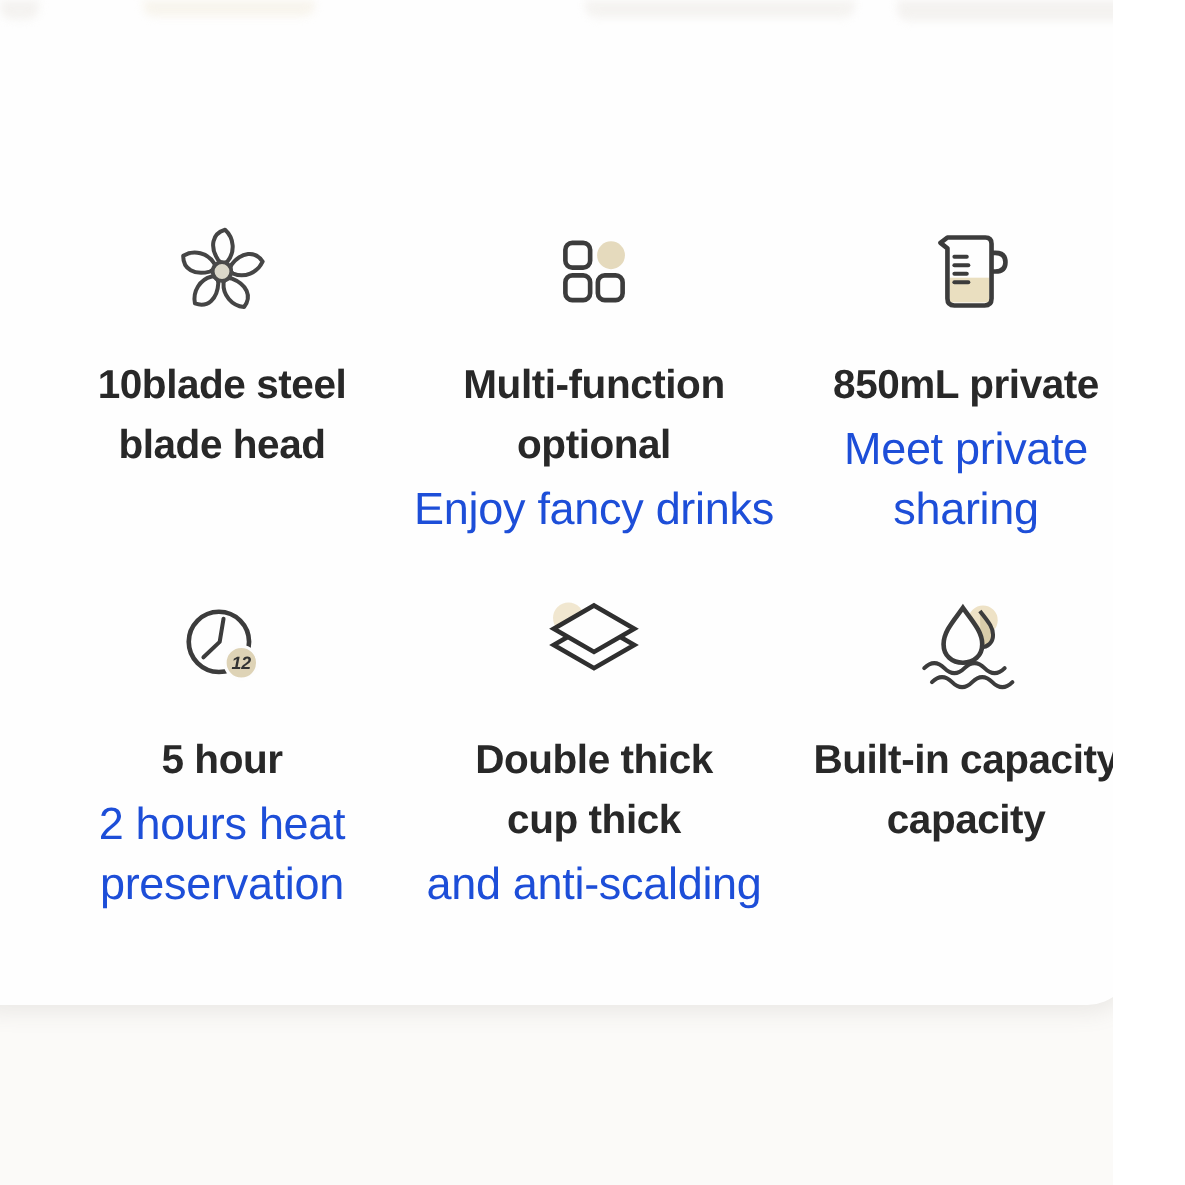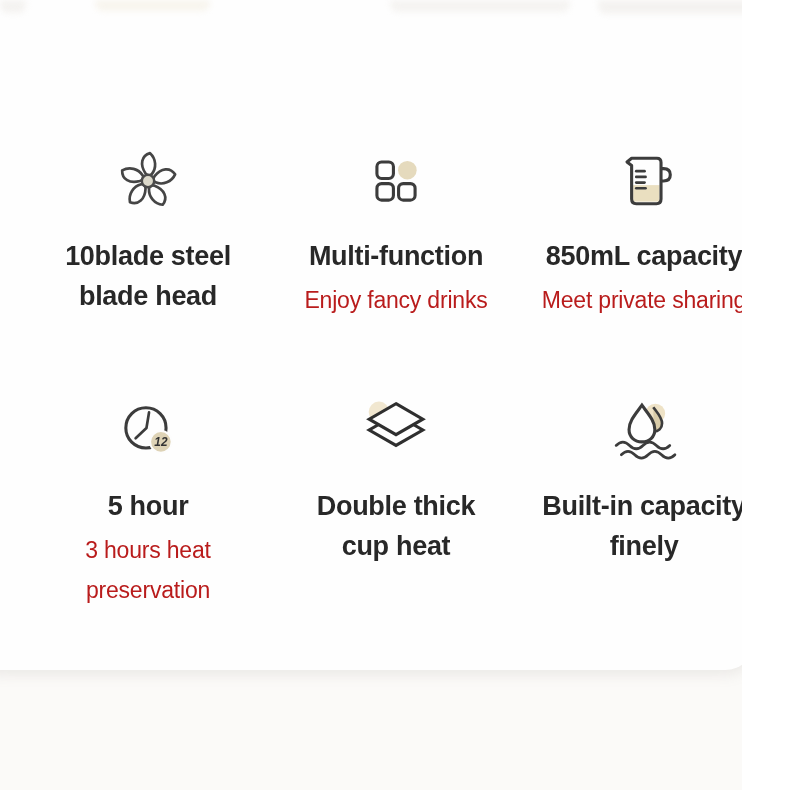--- a/index.html
+++ b/index.html
@@ -21,21 +21,21 @@
   .smudge.s3{left:390px;width:180px;height:12px;background:#f2f0ed;}
   .smudge.s4{left:598px;width:172px;height:14px;background:#f1efec;}
   .grid{
     position:absolute;left:24px;top:148px;width:744px;
     display:grid;grid-template-columns:248px 248px 248px;grid-template-rows:250px auto;
   }
   .cell{display:flex;flex-direction:column;align-items:center;text-align:center;}
   .icon-wrap{width:66px;height:66px;margin-bottom:22px;display:flex;align-items:center;justify-content:flex-start;}
   .icon-wrap svg{width:66px;height:66px;}
   .title{font-size:27px;font-weight:700;color:#282828;line-height:40px;letter-spacing:-0.3px;}
-  .subtitle{font-size:23px;font-weight:400;color:#b91c1c;line-height:40px;margin-top:4px;letter-spacing:-0.2px;}
+  .subtitle{font-size:30px;font-weight:400;color:#1d4ed8;line-height:40px;margin-top:4px;letter-spacing:-0.2px;}
   .badge-num{font-family:"Liberation Sans", sans-serif;font-weight:700;font-style:italic;font-size:11.5px;fill:#333;}
 </style>
 </head>
 <body>
 
 <div class="stage">
 
   <div class="card"></div>
 
   <div class="top-smudges">
@@ -72,20 +72,21 @@
           <g stroke="#3c3c3c" stroke-width="3">
             <rect x="13.5" y="13.5" width="16" height="16" rx="4.5"></rect>
             <rect x="13.5" y="34.5" width="16" height="16" rx="4.5"></rect>
             <rect x="34.5" y="34.5" width="16" height="16" rx="4.5"></rect>
           </g>
           <circle cx="43" cy="21.5" r="9" fill="#e5dabd"></circle>
         </svg>
       </div>
       <div class="title">
         <div>Multi-function</div>
+        <div>optional</div>
       </div>
       <div class="subtitle">
         <div>Enjoy fancy drinks</div>
       </div>
     </div>
 
     <div class="cell">
       <div class="icon-wrap">
         <svg viewBox="0 0 64 64" fill="none">
           <path d="M48.5,20 L51,20 Q57.5,20 57.5,26 Q57.5,32 51,32 L48.5,32" stroke="#3c3c3c" stroke-width="3"></path>
@@ -93,70 +94,71 @@
           <path d="M44.5,10 L20,10 L15.5,13.5 L20,17 L20,49.5 Q20,54 24.5,54 L44,54 Q48.5,54 48.5,49.5 L48.5,14 Q48.5,10 44.5,10 Z" stroke="#3c3c3c" stroke-width="3" stroke-linejoin="round"></path>
           <g stroke="#3c3c3c" stroke-width="2.6" stroke-linecap="round">
             <line x1="24.5" y1="22.5" x2="32.5" y2="22.5"></line>
             <line x1="24.5" y1="28" x2="33.5" y2="28"></line>
             <line x1="24.5" y1="33.5" x2="32.5" y2="33.5"></line>
             <line x1="24.5" y1="39" x2="33.5" y2="39"></line>
           </g>
         </svg>
       </div>
       <div class="title">
-        <div>850mL capacity</div>
+        <div>850mL private</div>
       </div>
       <div class="subtitle">
         <div>Meet private sharing</div>
       </div>
     </div>
 
     <div class="cell">
       <div class="icon-wrap">
         <svg viewBox="0 0 64 64" fill="none">
           <circle cx="30" cy="29" r="19.5" stroke="#3c3c3c" stroke-width="3"></circle>
           <polyline points="33,14 30.5,29 20,39" stroke="#3c3c3c" stroke-width="2.6" stroke-linecap="round" stroke-linejoin="round"></polyline>
           <circle cx="44.5" cy="42.5" r="10.5" fill="#ded3b6" stroke="#fdfdfd" stroke-width="2"></circle>
           <text class="badge-num" x="44.5" y="46.5" text-anchor="middle">12</text>
         </svg>
       </div>
       <div class="title">
         <div>5 hour</div>
       </div>
       <div class="subtitle">
-        <div>3 hours heat preservation</div>
+        <div>2 hours heat preservation</div>
       </div>
     </div>
 
     <div class="cell">
       <div class="icon-wrap">
         <svg viewBox="0 0 64 64" fill="none">
           <circle cx="15.5" cy="13.5" r="10" fill="#eee3c8" opacity="0.85"></circle>
           <polygon points="32,16 58,31 32,46 6,31" stroke="#2f2f2f" stroke-width="3" stroke-linejoin="miter" fill="none"></polygon>
           <polygon points="32,5.5 58,20.5 32,35.5 6,20.5" fill="#fefefe" stroke="#2f2f2f" stroke-width="3" stroke-linejoin="miter"></polygon>
         </svg>
       </div>
       <div class="title">
         <div>Double thick</div>
-        <div>cup heat</div>
+        <div>cup thick</div>
       </div>
       <div class="subtitle">
+        <div>and anti-scalding</div>
       </div>
     </div>
 
     <div class="cell">
       <div class="icon-wrap">
         <svg viewBox="0 0 64 64" fill="none">
           <circle cx="43" cy="15" r="9.5" fill="#eee2c6"></circle>
           <path d="M41,9 C45.5,15 49.5,19 49.5,24.5 C49.5,29.5 46,32.5 41.5,32.5" stroke="#3c3c3c" stroke-width="2.6" fill="#d9cca9"></path>
           <path d="M30,7 C36.5,16 42.5,22.5 42.5,30.5 C42.5,38 37,42.5 30,42.5 C23,42.5 17.5,38 17.5,30.5 C17.5,22.5 23.5,16 30,7 Z" fill="#fefefe" stroke="#3c3c3c" stroke-width="3"></path>
           <path d="M5,46 Q11.5,39.5 18,46 T31,46 T44,46 T57,46" stroke="#3c3c3c" stroke-width="2.6" stroke-linecap="round"></path>
           <path d="M10,55 Q16.5,48.5 23,55 T36,55 T49,55 T62,55" stroke="#3c3c3c" stroke-width="2.6" stroke-linecap="round"></path>
         </svg>
       </div>
       <div class="title">
         <div>Built-in capacity</div>
-        <div>finely</div>
+        <div>capacity</div>
       </div>
     </div>
 
   </div>
 </div>
 
 </body></html>

